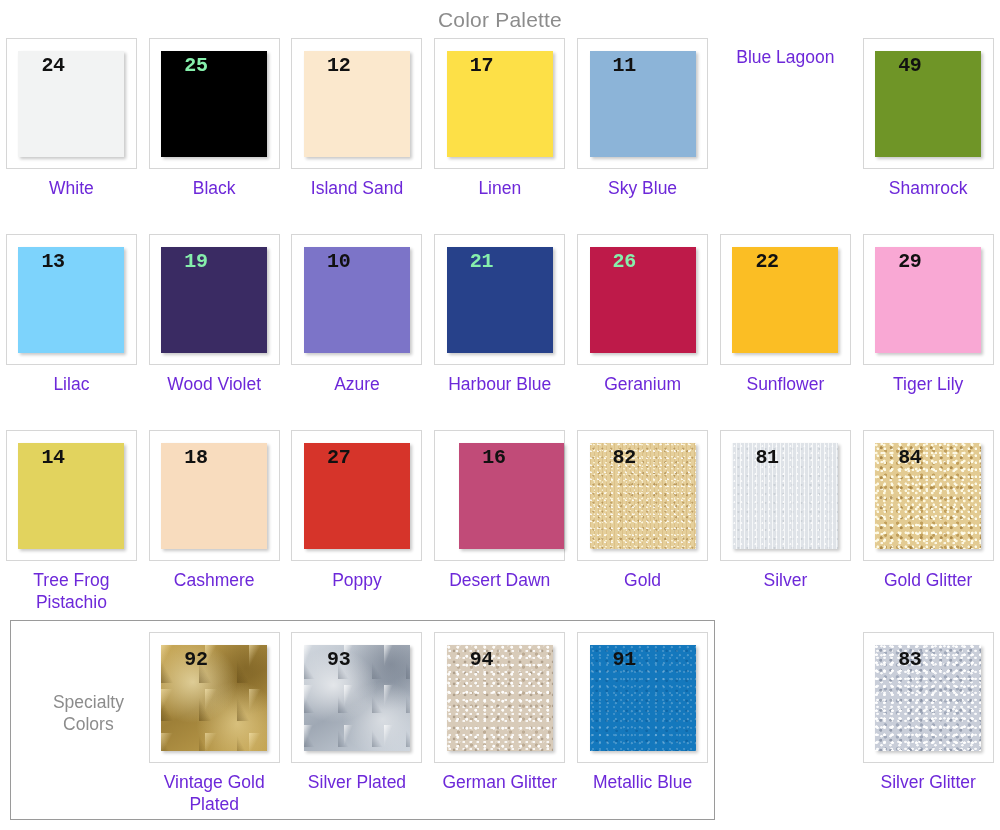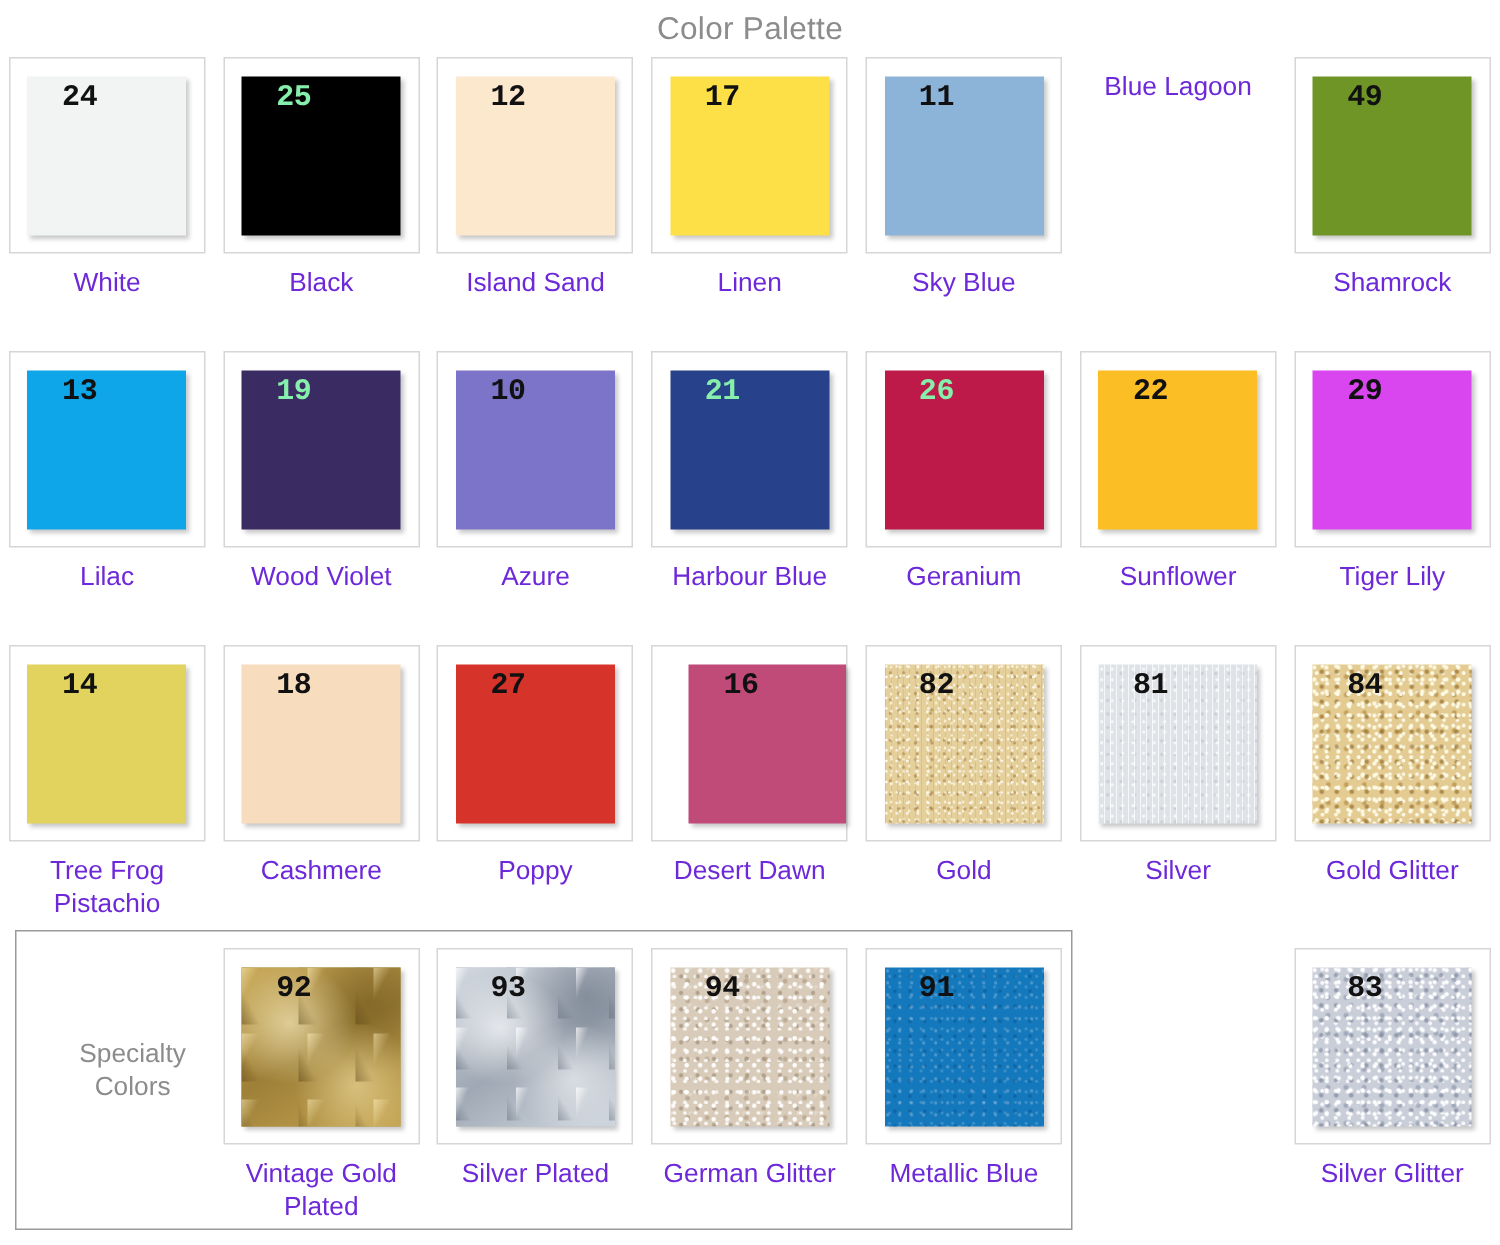--- a/index.html
+++ b/index.html
@@ -253,21 +253,21 @@
             <div class="swatch" style="background: rgb(111, 149, 39);">
               <span class="code dark">49</span>
             </div>
           </div>
           <div class="name">Shamrock</div>
         </div>
       </div>
       <div class="row">
         <div class="cell">
           <div class="swatch-frame">
-            <div class="swatch" style="background: #0ea5e9;">
+            <div class="swatch" style="background: #7dd3fc;">
               <span class="code dark">13</span>
             </div>
           </div>
           <div class="name">Lilac</div>
         </div>
         <div class="cell">
           <div class="swatch-frame">
             <div class="swatch" style="background: rgb(58, 43, 99);">
               <span class="code light">19</span>
             </div>
@@ -301,21 +301,21 @@
         <div class="cell">
           <div class="swatch-frame">
             <div class="swatch" style="background: rgb(251, 190, 36);">
               <span class="code dark">22</span>
             </div>
           </div>
           <div class="name">Sunflower</div>
         </div>
         <div class="cell">
           <div class="swatch-frame">
-            <div class="swatch" style="background: #d946ef;">
+            <div class="swatch" style="background: #f9a8d4;">
               <span class="code dark">29</span>
             </div>
           </div>
           <div class="name">Tiger Lily</div>
         </div>
       </div>
       <div class="row">
         <div class="cell">
           <div class="swatch-frame">
             <div class="swatch" style="background: rgb(226, 211, 94);">

